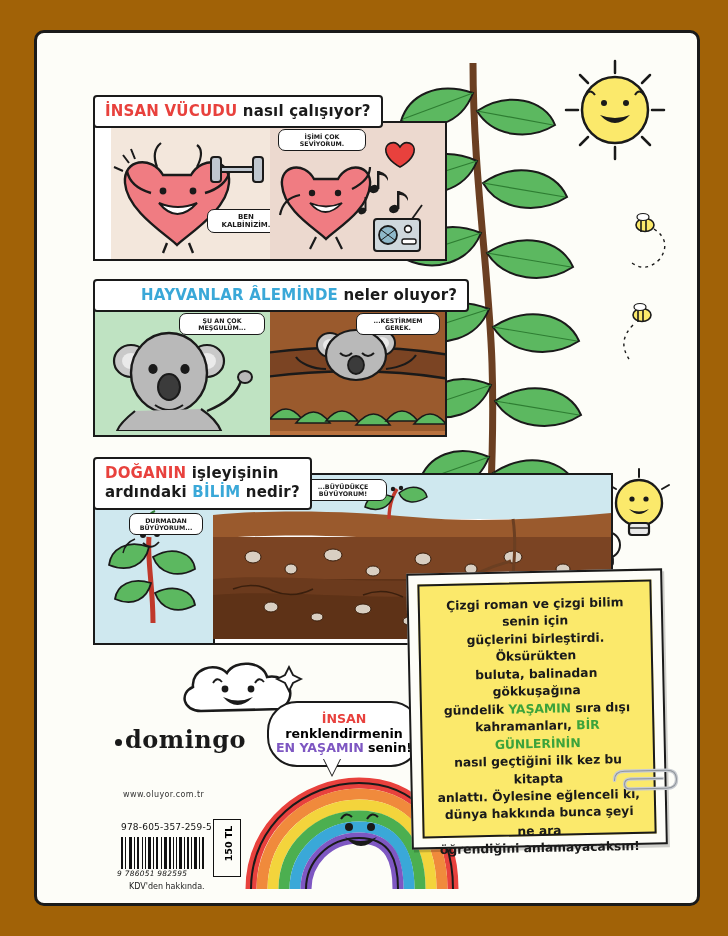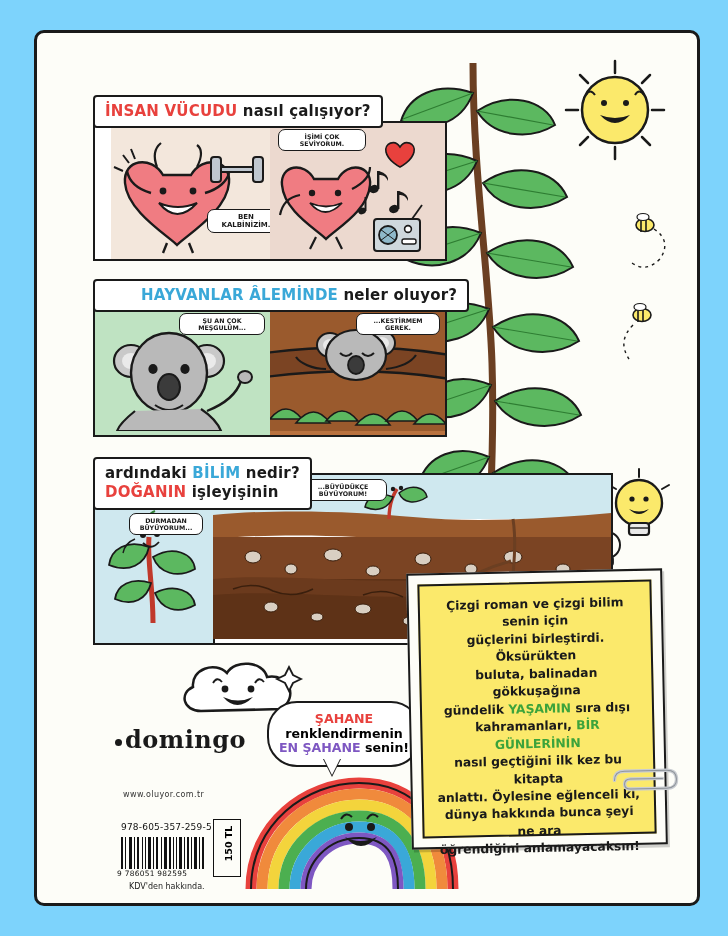--- a/index.html
+++ b/index.html
@@ -5,21 +5,21 @@
   html,body{margin:0;padding:0;}
   body{
     width:728px;height:936px;
     background:#2ec6ce;
     font-family:"DejaVu Sans", sans-serif;
     overflow:hidden;
     position:relative;
   }
   .page{
     position:absolute;left:0;top:0;width:728px;height:936px;
-    background:#7dd3fc;
+    background:#a16207;
   }
   
   .panel{
     position:absolute;left:34px;top:30px;width:660px;height:870px;
     background:#fdfdf8;
     border:3px solid #1a1a1a;
     border-radius:10px;
     overflow:hidden;
   }
 
@@ -114,21 +114,21 @@
   }
   .pricebox span{
     position:absolute;left:-9px;top:18px;width:46px;text-align:center;
     font-size:9.5px;font-weight:bold;transform:rotate(-90deg);
   }
   .barcode{
     position:absolute;left:84px;top:804px;width:86px;height:38px;
   }
   .barcode i{position:absolute;top:0;background:#111;height:32px;display:block;}
   .bcnum{
-    position:absolute;left:80px;top:836px;font-size:7.4px;letter-spacing:.3px;color:#111;
+    position:absolute;left:80px;top:836px;font-size:7.4px;letter-spacing:.3px;color:#111;font-style:italic;
   }
   .kdv{
     position:absolute;left:92px;top:849px;font-size:8px;color:#222;
   }
 
   
   .cloud{position:absolute;left:140px;top:620px;z-index:12;}
 
   
   .rbub{
@@ -367,24 +367,24 @@
           <path d="M116 62 C132 60 142 54 146 48" stroke="#1a1a1a" stroke-width="2.2" fill="none"></path>
           <text x="112" y="22" font-size="13" font-family="DejaVu Sans" font-weight="bold" fill="#1a1a1a">z</text>
           <text x="124" y="14" font-size="10" font-family="DejaVu Sans" font-weight="bold" fill="#1a1a1a">z</text>
         </svg>
         <div class="bub small" style="left:86px;top:6px;width:72px;">...KESTİRMEM GEREK.</div>
       </div>
     </div>
 
     <div class="banner" style="left:56px;top:424px;line-height:1.25;">
       <div>
+        <span class="hl3">DOĞANIN</span><span class="reg"> işleyişinin</span>
+      </div>
+      <div>
         <span class="reg">ardındaki </span><span class="blue">BİLİM</span><span class="reg"> nedir?</span>
-      </div>
-      <div>
-        <span class="hl3">DOĞANIN</span><span class="reg"> işleyişinin</span>
       </div>
     </div>
 
     <div class="strip" style="left:56px;top:440px;width:516px;height:168px;">
       <div class="cell cell-plant" style="left:0;top:0;width:118px;height:100%;border-right:2.5px solid #1a1a1a;">
         <svg width="118" height="164">
           <rect x="0" y="0" width="118" height="164" fill="#cfe8ef"></rect>
           <path d="M58 148 C58 110 52 86 54 62" stroke="#c0392b" stroke-width="5" fill="none"></path>
           <g fill="#5cb860" stroke="#1a1a1a" stroke-width="1.8">
             <path d="M54 72 C32 64 16 74 14 90 C34 98 50 90 54 72z"></path>
@@ -480,23 +480,23 @@
       <circle cx="48" cy="36" r="3.4" fill="#1a1a1a"></circle>
       <circle cx="74" cy="36" r="3.4" fill="#1a1a1a"></circle>
       <path d="M46 44 q14 16 30 0 q-15 7 -30 0z" fill="#1a1a1a"></path>
       <path d="M36 30 q4 -7 9 -1" stroke="#1a1a1a" stroke-width="1.8" fill="none"></path>
       <path d="M78 30 q4 -7 9 -1" stroke="#1a1a1a" stroke-width="1.8" fill="none"></path>
       <path d="M108 22 l4 -8 l4 8 l8 4 l-8 4 l-4 8 l-4 -8 l-8 -4z" fill="#fff" stroke="#1a1a1a" stroke-width="1.8"></path>
     </svg>
 
     <div class="rbub">
       <div>
-        <div class="r">ŞAHANE</div>
+        <div class="r">İNSAN</div>
         <div>renklendirmenin</div>
-        <div><span class="p">EN ŞAHANE</span><span> senin!</span></div>
+        <div><span class="p">EN YAŞAMIN</span><span> senin!</span></div>
       </div>
     </div>
     <div class="rbub-tail"></div>
 
     <svg style="position:absolute;left:200px;top:736px;" width="230" height="126">
       <g fill="none" stroke-width="11">
         <path d="M14 120 C14 54 70 14 122 14 C174 14 216 52 216 120" stroke="#e8413d"></path>
         <path d="M25 120 C25 62 74 25 122 25 C170 25 205 60 205 120" stroke="#f08a3c"></path>
         <path d="M36 120 C36 70 78 36 122 36 C166 36 194 68 194 120" stroke="#f3d43c"></path>
         <path d="M47 120 C47 78 82 47 122 47 C162 47 183 76 183 120" stroke="#4caf50"></path>

